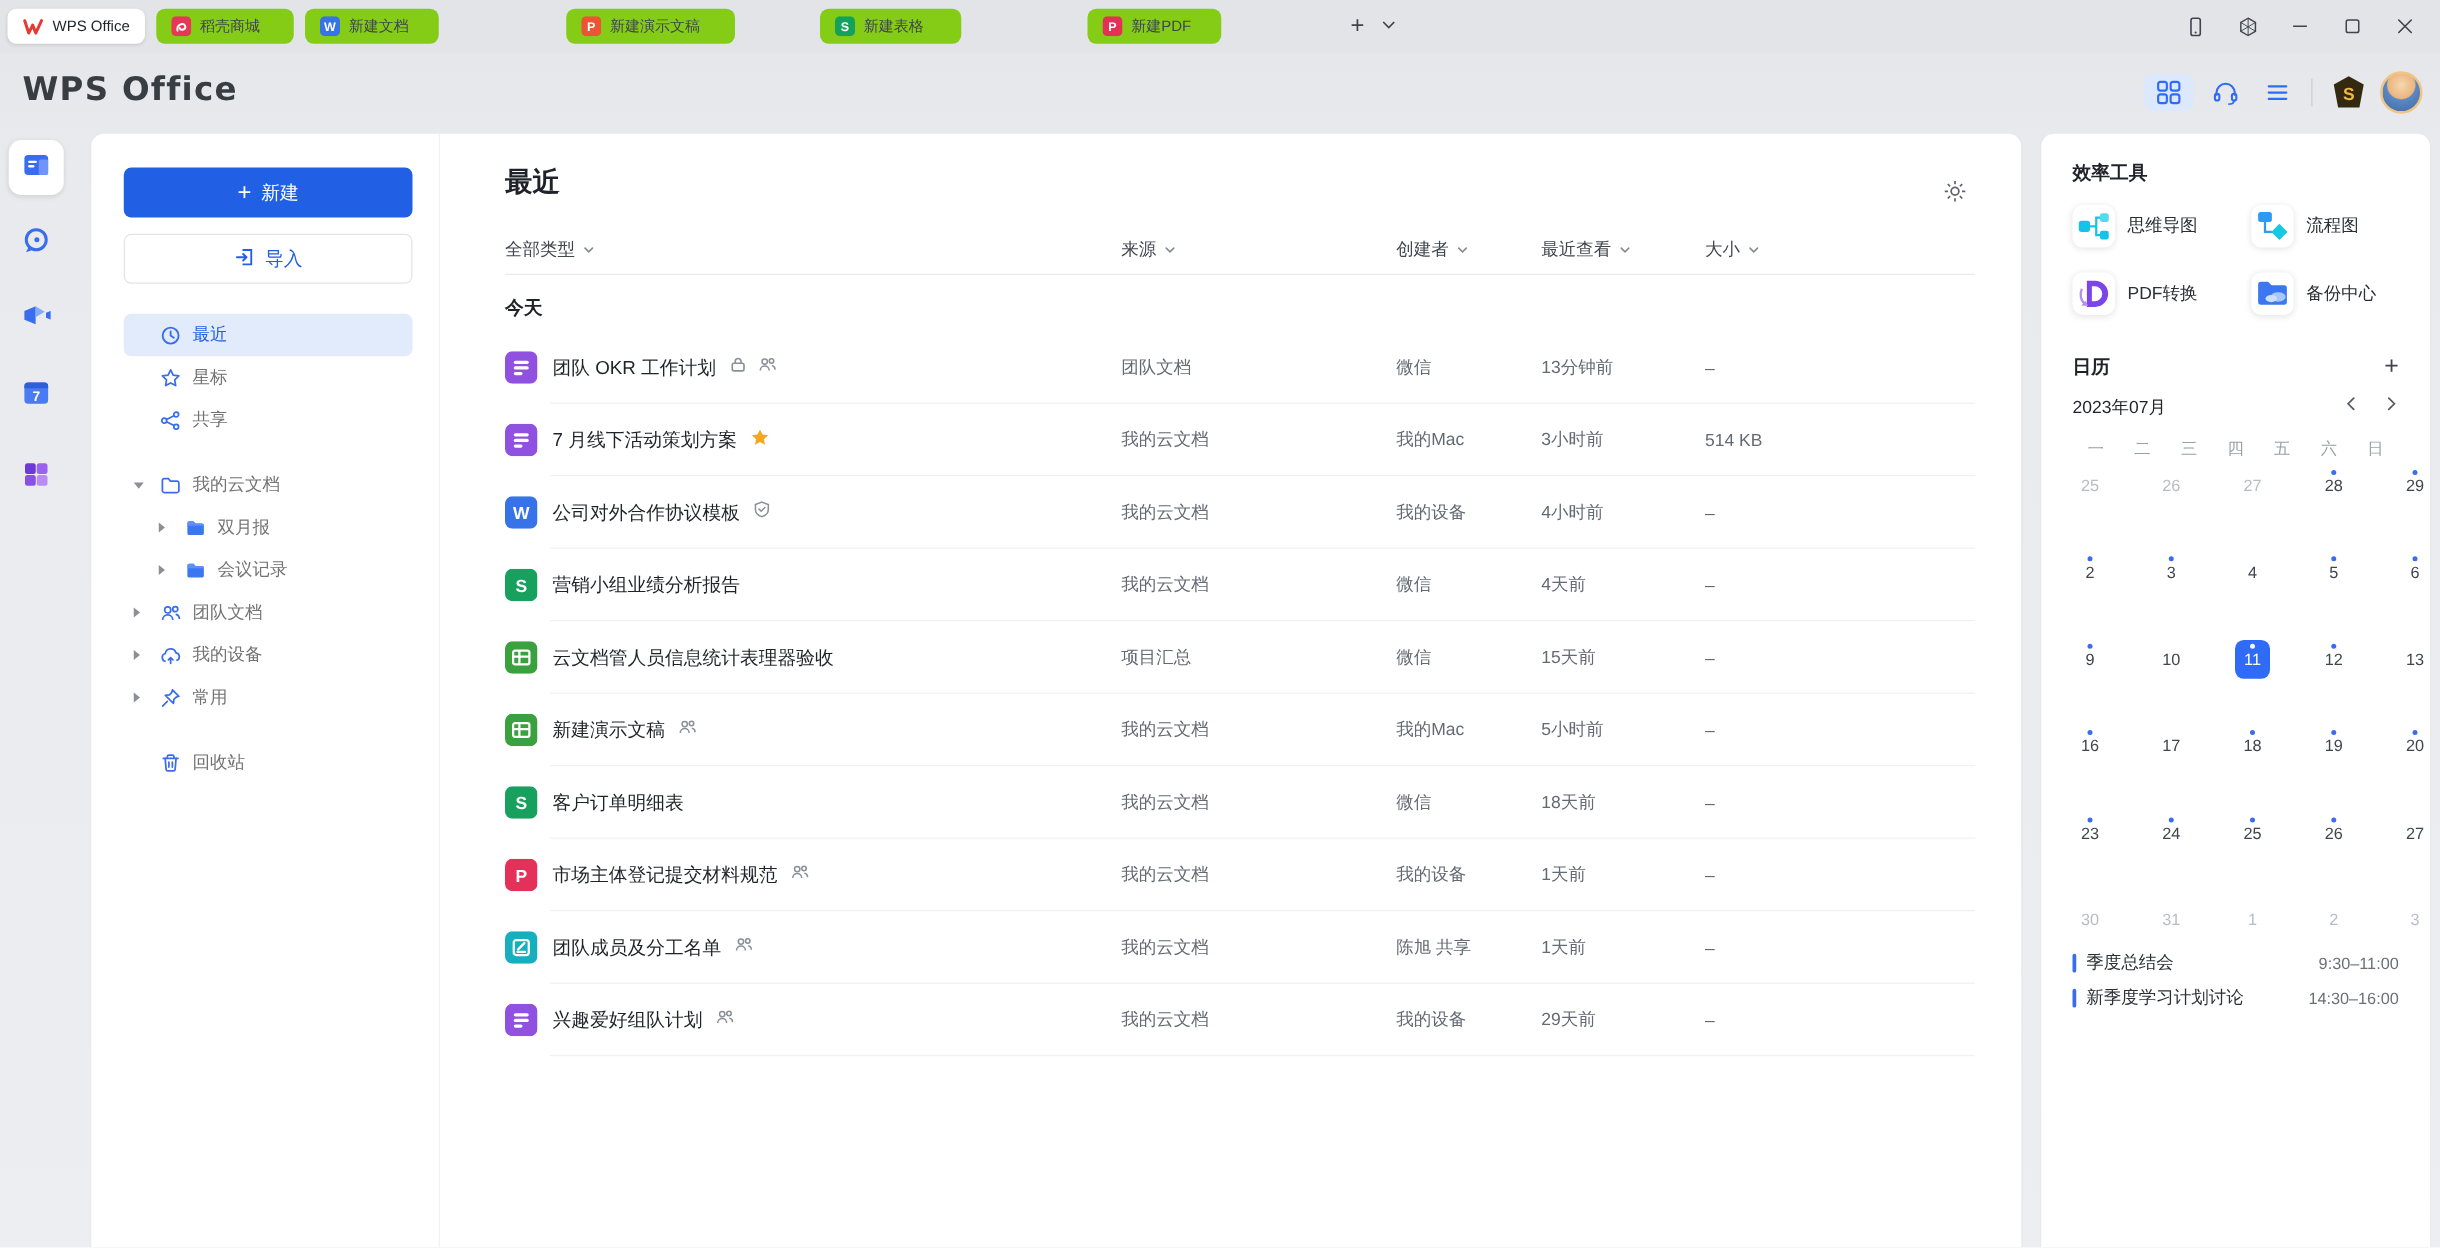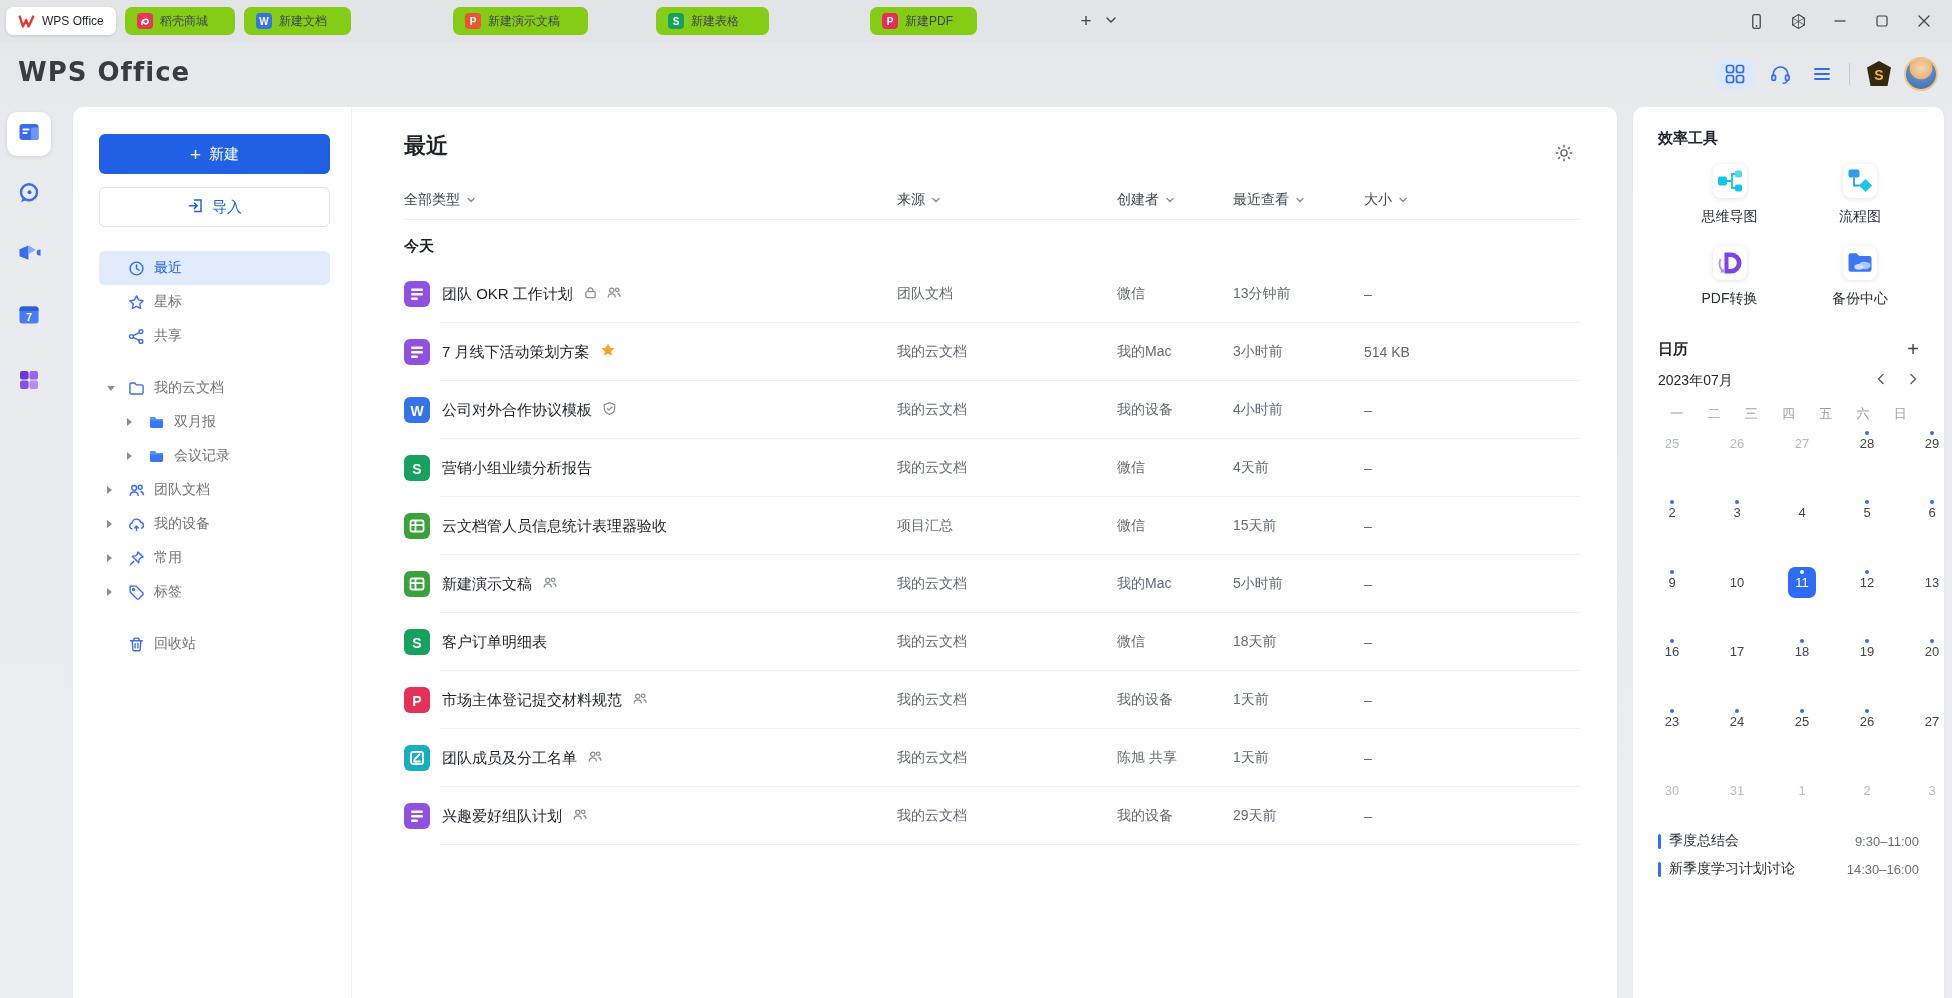--- a/index.html
+++ b/index.html
@@ -82,21 +82,21 @@
   .fname { position:absolute; left:0; top:50%; transform:translateY(-50%); display:flex; align-items:center; }
   .ficon { width:26px; height:26px; margin-right:12px; display:flex; }
   .fn { font-size:15px; color:#1f2329; }
   .badges { display:flex; align-items:center; gap:8px; margin-left:10px; }
   .fcol { position:absolute; top:50%; transform:translateY(-50%); font-size:14px; color:#646a73; }
   .c-source{left:493px}.c-creator{left:713px}.c-viewed{left:829px}.c-size{left:960px}
 
   
   .tools-title { margin-top:22px; font-size:15px; font-weight:700; color:#1f2329; }
   .tools { margin-top:16px; display:grid; grid-template-columns:143px 1fr; row-gap:20px; }
-  .tool { display:flex; align-items:center; gap:10px;flex-direction:column; }
+  .tool { display:flex; align-items:center; gap:10px; }
   .tool-icon { width:34px; height:34px; background:#fff; border-radius:8px; box-shadow:0 1px 5px rgba(31,35,41,.12);
     display:flex; align-items:center; justify-content:center; }
   .tool-label { font-size:14px; color:#2a2f36; }
   .cal-head { margin-top:31px; display:flex; align-items:center; }
   .cal-title { font-size:15px; font-weight:700; color:#1f2329; }
   .cal-add { margin-left:auto; font-size:20px; color:#3f444c; line-height:1; }
   .month-row { margin-top:13px; display:flex; align-items:center; }
   .month-label { font-size:14px; color:#1f2329; }
   .month-nav { margin-left:auto; display:flex; gap:20px; }
   .weekdays, .cal-grid { display:grid; grid-template-columns:repeat(7,1fr); justify-items:center; }
@@ -104,21 +104,21 @@
   .cal-grid { margin-top:4px; grid-auto-rows:32.5px; align-items:center;gap:37px; }
   .cal-cell { width:28px; height:31px; display:flex; flex-direction:column; align-items:center;
     justify-content:flex-start; padding-top:3px; border-radius:7px; }
   .cdot { width:4px; height:4px; border-radius:50%; background:transparent; margin-bottom:1px; }
   .cal-cell.hasdot .cdot { background:#3a6cf0; }
   .cnum { font-size:13px; color:#40454e; line-height:15px; }
   .cal-cell.muted .cnum { color:#b7bcc4; }
   .cal-cell.sel { background:#2f6bf6; }
   .cal-cell.sel .cnum { color:#fff; }
   .cal-cell.sel.hasdot .cdot { background:rgba(255,255,255,.95); }
-  .events { margin-top:20px; }
+  .events { margin-top:4px; }
   .event { display:flex; align-items:center; height:28px; }
   .ebar { width:3px; height:15px; border-radius:2px; background:#3a6cf0; margin-right:8px; }
   .etitle { font-size:14px; color:#2a2f36; }
   .etime { margin-left:auto; font-size:13px; color:#6b7078; }
 </style>
 </head>
 <body>
 
 <div class="titlebar" data-interactable="false">
   <div class="tabs" id="tabs" data-interactable="false">
@@ -402,32 +402,20 @@
             <span class="caret-right"></span>
           </span>
           <span class="ic " data-interactable="false">
             <svg width="17" height="17" viewBox="0 0 16 16" fill="none" stroke="#3a6cf0" stroke-width="1.3" stroke-linejoin="round">
               <path d="M9.4 1.8 L14.2 6.6 L12.2 7.2 L10.5 8.9 L10.1 12 L4 5.9 L7.1 5.5 L8.8 3.8 Z"></path>
               <path d="M5.5 10.5 L2 14" stroke-linecap="round"></path>
             </svg>
           </span>
           <span data-interactable="false">常用</span>
         </div>
-        <div class="nav-item" data-interactable="true">
-          <span class="caret-zone" data-interactable="true">
-            <span class="caret-right"></span>
-          </span>
-          <span class="ic " data-interactable="false">
-            <svg width="17" height="17" viewBox="0 0 16 16" fill="none" stroke="#3a6cf0" stroke-width="1.3">
-              <path d="M2 2 H7.6 L14 8.4 A1.3 1.3 0 0 1 14 10.2 L10.2 14 A1.3 1.3 0 0 1 8.4 14 L2 7.6 Z"></path>
-              <circle cx="5.2" cy="5.2" r="1"></circle>
-            </svg>
-          </span>
-          <span data-interactable="false">标签</span>
-        </div>
         <div class="nav-spacer" data-interactable="false"></div>
         <div class="nav-item" data-interactable="true">
           <span class="caret-zone" data-interactable="false"></span>
           <span class="ic " data-interactable="false">
             <svg width="17" height="17" viewBox="0 0 16 16" fill="none" stroke="#3a6cf0" stroke-width="1.3" stroke-linecap="round">
               <path d="M2.5 4.5 H13.5 M5.5 4.5 V3.2 A1.2 1.2 0 0 1 6.7 2 H9.3 A1.2 1.2 0 0 1 10.5 3.2 V4.5"></path>
               <path d="M3.9 4.5 L4.6 12.7 A1.3 1.3 0 0 0 5.9 13.9 H10.1 A1.3 1.3 0 0 0 11.4 12.7 L12.1 4.5"></path>
               <path d="M6.7 7.2 V11 M9.3 7.2 V11"></path>
             </svg>
           </span>

